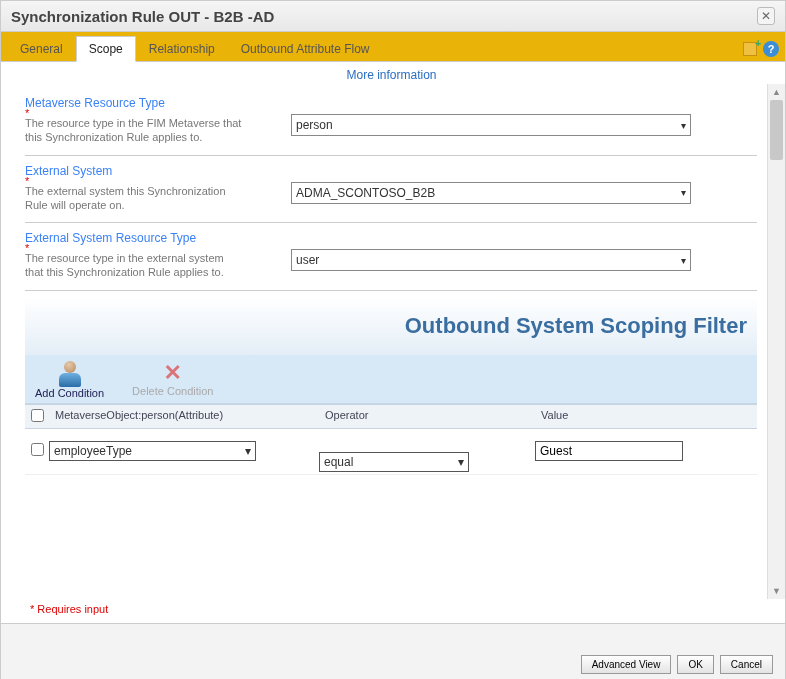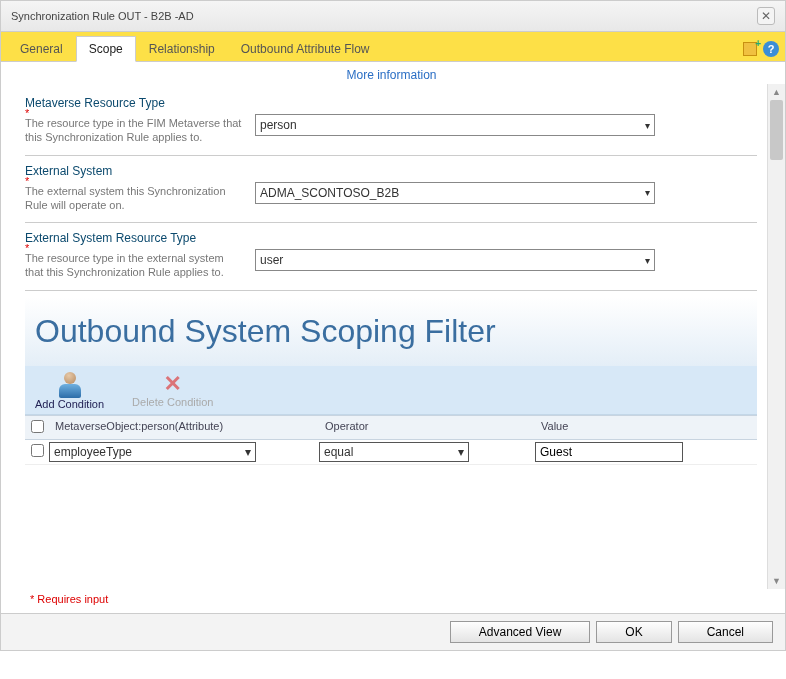--- a/index.html
+++ b/index.html
@@ -1,70 +1,70 @@
 <!DOCTYPE html>
 <html><head>
 <meta charset="utf-8">
 <style>
 * { box-sizing: border-box; margin: 0; padding: 0; }
 body { font-family: "Segoe UI", Tahoma, sans-serif; font-size: 12px; color: #333; background: #fff; width: 786px; }
 .dialog { border: 1px solid #ccc; width: 786px; }
 .titlebar { background: linear-gradient(#f5f5f5,#e8e8e8); border-bottom: 1px solid #ccc; padding: 6px 10px; display: flex; justify-content: space-between; align-items: center; }
-.titlebar h1 { font-size: 11px; font-weight: normal; color: #444; }
+.titlebar h1 { font-size: 15px; font-weight: bold; color: #444; }
 .close-btn { width: 18px; height: 18px; border: 1px solid #bbb; border-radius: 3px; background: #f4f4f4; display: flex; align-items: center; justify-content: center; font-size: 12px; color: #666; cursor: pointer; }
-.tabbar { background: #fde047; border-bottom: 1px solid #ccc; display: flex; align-items: flex-end; padding: 3px 6px 0 6px; }
+.tabbar { background: #eab308; border-bottom: 1px solid #ccc; display: flex; align-items: flex-end; padding: 3px 6px 0 6px; }
 .tab { padding: 5px 12px; border: 1px solid transparent; color: #555; cursor: pointer; font-size: 12px; position: relative; top: 1px; }
 .tab.active { background: #fff; border: 1px solid #ccc; border-bottom: 1px solid #fff; color: #222; }
 .tabbar-right { margin-left: auto; display: flex; gap: 6px; align-items: center; padding-bottom: 4px; }
 .help-icon { width: 16px; height: 16px; border-radius: 50%; background: #3b8ed6; color: #fff; display: flex; align-items: center; justify-content: center; font-size: 11px; font-weight: bold; cursor: pointer; }
 .miniicon { width: 14px; height: 14px; background: #f0c040; border: 1px solid #c89010; position: relative; }
 .miniicon::after { content: "+"; position:absolute; top:-5px; right:-5px; font-size:10px; font-weight:bold; color:#2a7; }
 .moreinfo { text-align: center; padding: 6px 20px 2px 17px; }
 .moreinfo a { color: #2a6ec4; font-size: 12px; text-decoration: none; }
 .content { display: flex; }
 .main { flex: 1; padding: 4px 10px 4px 24px; }
 .scrollbar { width: 18px; background: #f1f1f1; border-left: 1px solid #ddd; display: flex; flex-direction: column; justify-content: space-between; }
 .scrollbar .arrow, .scrollbar .thumb-area { color: #888; text-align: center; }
 .scrollbar .arrow { font-size: 9px; padding: 3px 0; cursor: pointer; }
 .scrollbar .thumb-area { flex: 1; position: relative; }
 .scrollbar .thumb { position: absolute; left: 2px; right: 2px; top: 0; height: 60px; background: #c8c8c8; border-radius: 2px; }
 .field-row { border-bottom: 1px solid #ccc; padding: 8px 0 10px 0; display: flex; }
 .field-label { width: 230px; padding-right: 10px; }
-.field-label .name { color: #0c4a6e; }
+.field-label .name { color: #3b82f6; }
 .field-label .req { color: #d00; font-size: 11px; display: block; line-height: 6px; }
 .field-label .desc { color: #777; font-size: 11px; line-height: 1.3; }
-.field-control { flex: 1; padding-top: 18px; }
+.field-control { flex: 1; padding-top: 18px; margin-left: 36px; }
 .select-like { width: 400px; border: 1px solid #888; background: #fff; height: 22px; display: flex; align-items: center; justify-content: space-between; padding: 0 4px; cursor: pointer; }
 .select-like .chev { font-size: 10px; }
 .section-title { background: linear-gradient(#fff, #e4eef7); padding: 16px 10px 16px 10px; margin-top: 6px; }
-.section-title h2 { font-size: 32px; font-weight: normal; color: #3a6ea0; }
+.section-title h2 { font-size: 22px; font-weight: bold; color: #3a6ea0; text-align: right; }
 .toolbar { background: #d7e8f7; padding: 6px 10px 4px 10px; display: flex; gap: 28px; border-bottom: 1px solid #c3d7e8; }
 .toolbtn { display: flex; flex-direction: column; align-items: center; font-size: 11px; cursor: pointer; color: #225; }
 .toolbtn.disabled { color: #aaa; cursor: default; }
 .icon-person { width: 28px; height: 26px; position: relative; }
 .icon-person .head { width: 12px; height: 12px; border-radius: 50%; background: radial-gradient(circle at 40% 30%, #e7c9a8, #b5895f); position: absolute; top: 0; left: 8px; }
 .icon-person .body { width: 22px; height: 14px; background: linear-gradient(#6fb0e0,#2b6ca8); border-radius: 6px 6px 2px 2px; position: absolute; bottom: 0; left: 3px; }
 .icon-x { font-size: 22px; color: #d44; font-weight: bold; line-height: 24px; opacity: 0.7; }
 .grid-header { background: #eef3f8; border-top: 1px solid #c8d4e0; border-bottom: 1px solid #c8d4e0; display: flex; font-size: 11px; color: #445; }
 .grid-header .col { padding: 4px 6px; }
 .grid-row { display: flex; border-bottom: 1px solid #eee; align-items: center; padding: 2px 0; }
 .col-check { width: 24px; text-align: center; }
 .col1 { width: 270px; }
 .col2 { width: 216px; }
 .col3 { flex: 1; }
 .gridselect { width: 207px; border: 1px solid #555; height: 20px; display: flex; align-items: center; justify-content: space-between; padding: 0 4px; background: #fff; cursor: pointer; font-size: 12px; }
-.gridselect.narrow { width: 150px; }
+.gridselect.narrow { width: 150px; margin-top: 21px; }
 .gridinput { width: 148px; height: 20px; border: 1px solid #555; padding: 0 4px; font-size: 12px; }
 .spacer { height: 120px; }
 .pager { text-align: right; font-size: 11px; color: #555; padding: 4px 16px 10px 0; display: flex; justify-content: flex-end; align-items: center; gap: 10px; border-top: 1px solid #eee; }
 .pager input { width: 26px; height: 16px; border: 1px solid #aaa; text-align: center; font-size: 11px; }
 .pager .navicons { color: #bbb; letter-spacing: 2px; cursor: pointer; font-size: 11px; }
 .reqnote { color: #d00; font-size: 11px; padding: 4px 0 8px 22px; margin-left: 7px; }
 .footer { background: #f3f3f3; border-top: 1px solid #ccc; padding: 7px 12px; display: flex; justify-content: flex-end; gap: 6px; }
-.footer button { padding: 3px 28px; font-size: 12px; border: 1px solid #999; background: linear-gradient(#fefefe,#e4e4e4); cursor: pointer; }
+.footer button { padding: 3px 10px; font-size: 10px; border: 1px solid #999; background: linear-gradient(#fefefe,#e4e4e4); cursor: pointer; margin-top: 24px; }
 </style>
 </head>
 <body>
 
 <div class="dialog">
 
   <div class="titlebar">
     <h1>Synchronization Rule OUT - B2B -AD</h1>
     <div class="close-btn">✕</div>
   </div>

